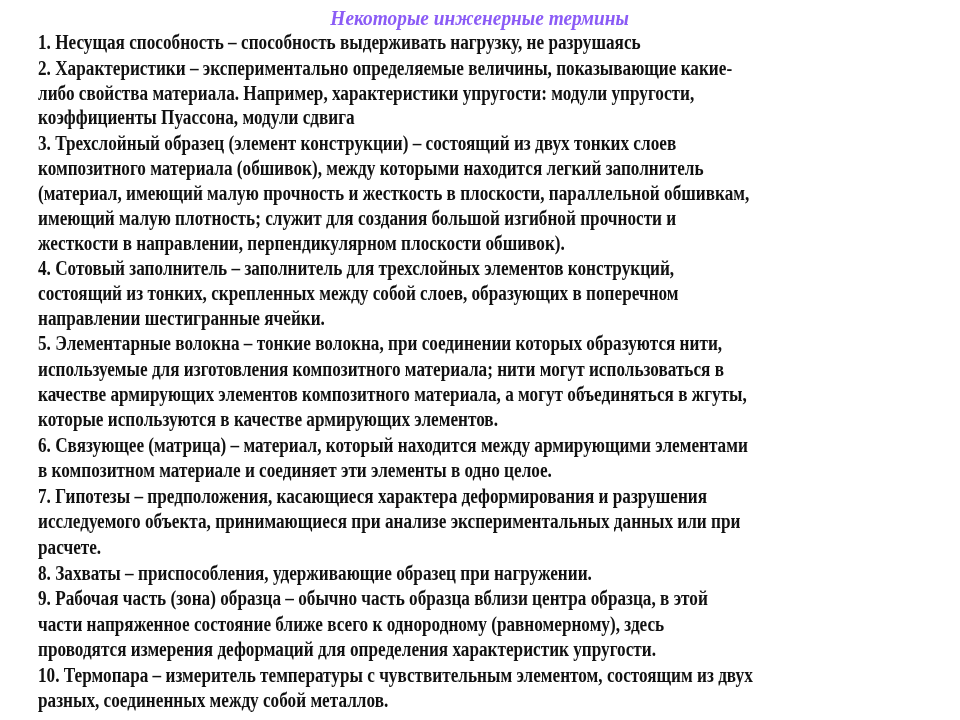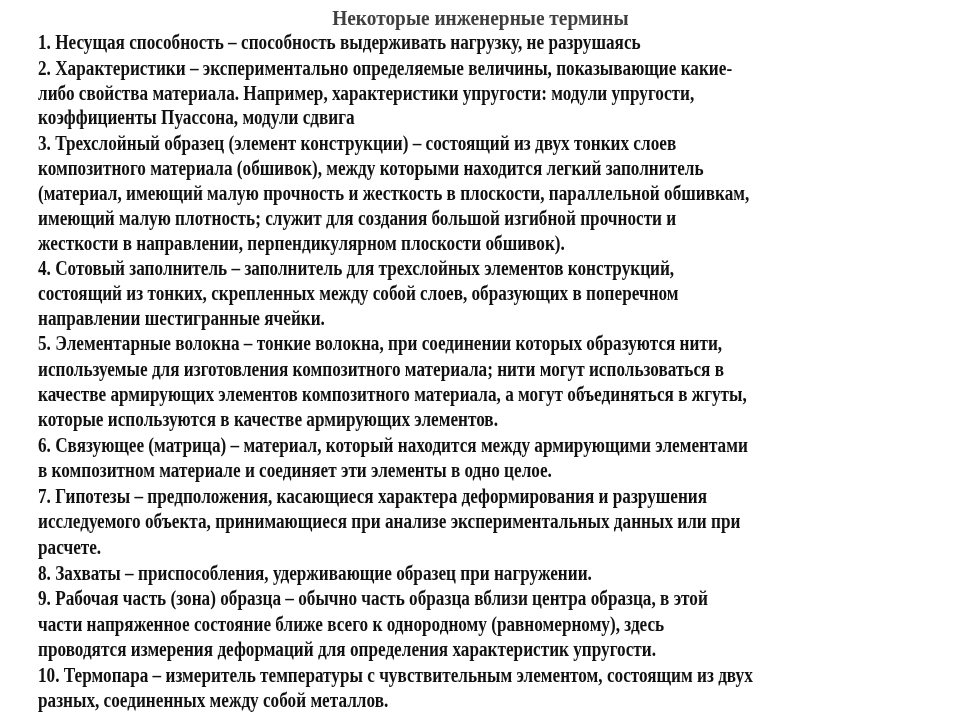--- a/index.html
+++ b/index.html
@@ -1,21 +1,21 @@
 <!DOCTYPE html>
 <html><head>
 <meta charset="utf-8">
 <style>
   html, body { margin: 0; padding: 0; background: #ffffff; }
   body { width: 960px; height: 720px; overflow: hidden; position: relative; }
   .slide { position: absolute; left: 0; top: 0; width: 960px; height: 720px; background: #ffffff; }
   .title {
     position: absolute; left: 0; top: 6px; width: 960px; text-align: center;
     font-family: "Liberation Serif", serif; font-weight: bold; font-size: 22px;
-    color: #404040; text-decoration: underline; line-height: 24px;
+    color: #8b5cf6; text-decoration: underline; line-height: 24px; font-style: italic;
   }
   .title span { display: inline-block; transform: scaleX(0.88); transform-origin: center; }
   .line {
     position: absolute; left: 38px; white-space: nowrap;
     font-family: "Liberation Serif", serif; font-weight: bold; font-size: 20px;
     color: #111111; line-height: 24px;
     transform: scaleX(0.86); transform-origin: left top;
   }
 </style>
 </head>

